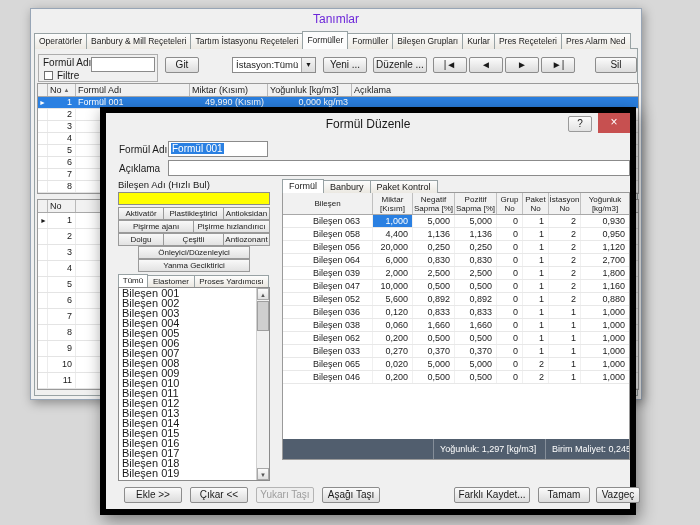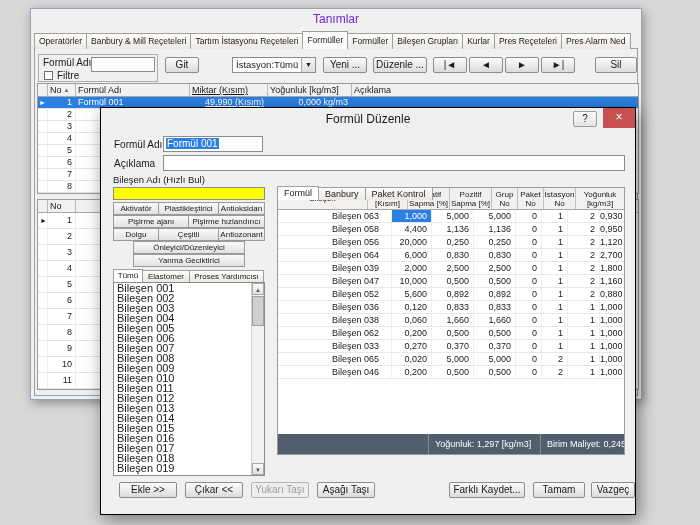--- a/index.html
+++ b/index.html
@@ -43,37 +43,37 @@
 
   
   .g1 { position:absolute; left:2px; top:34px; width:602px; border:1px solid #9a9a9a; background:#fff; }
   .g1h { display:flex; height:13px; background:#f1f1f1; border-bottom:1px solid #a8a8a8; font-size:9px; }
   .g1h .gc { border-right:1px solid #b9b9b9; padding-left:2px; line-height:12px; white-space:nowrap; overflow:hidden; }
   .g1r { display:flex; height:12px; font-size:9px; border-bottom:1px solid #e4e4e4; background:#fff; }
   .g1r .gc { border-right:1px solid #ececec; line-height:11px; white-space:nowrap; overflow:hidden; padding-left:2px; }
   .gc.c-sel { width:10px; padding-left:0; text-align:center; font-size:7px; }
   .gc.c-no  { width:28px; }
   .gc.c-name{ width:114px; }
-  .gc.c-mik { width:78px;text-decoration:underline; }
+  .gc.c-mik { width:78px; }
   .gc.c-yog { width:84px; }
   .gc.c-ack { flex:1; border-right:none !important; }
   .gc.num { text-align:right; padding-right:3px; }
   .g1b .g1r:first-child { background:#2a80e2; color:#fff; }
   .g1b .g1r:first-child .gc { border-right-color:transparent; }
   .sort { font-size:6px; color:#666; margin-left:2px; vertical-align:1px; }
 
   .g2 { position:absolute; left:2px; top:150px; width:602px; border:1px solid #9a9a9a; background:#fff; }
   .g2h { display:flex; height:13px; background:#f1f1f1; border-bottom:1px solid #a8a8a8; font-size:9px; }
   .g2h .gc { border-right:1px solid #b9b9b9; padding-left:2px; line-height:12px; }
   .g2r { display:flex; height:16px; font-size:9px; border-bottom:1px solid #e4e4e4; }
   .g2r .gc { border-right:1px solid #ececec; line-height:15px; padding-left:2px; }
 
   
   .dlg { position:absolute; left:100px; top:107px; width:536px; height:408px; background:#f0f0f0;
-         border:1px solid #000000; box-shadow:3px 5px 16px rgba(0,0,0,.45); z-index:10; }
+         border:6px solid #000000; box-shadow:3px 5px 16px rgba(0,0,0,.45); z-index:10; }
   .dlg-title { position:absolute; left:0; right:0; top:0; height:22px; line-height:22px; text-align:center; font-size:12px; }
   .dlg-help { position:absolute; top:3px; right:38px; width:24px; height:16px; font-size:10px; line-height:14px; text-align:center;
               background:linear-gradient(#fbfbfb,#e3e3e3); border:1px solid #9a9a9a; border-radius:2px; }
   .dlg-close { position:absolute; top:0; right:0; width:32px; height:20px; background:#c75050; color:#fff;
                font-size:12px; line-height:19px; text-align:center; }
 
   .f-label { position:absolute; font-size:10px; }
   .f1-label { left:13px; top:31px; } .f2-label { left:13px; top:50px; }
   .f1-input { position:absolute; left:62px; top:28px; width:100px; height:16px; }
   .f2-input { position:absolute; left:62px; top:47px; width:462px; height:16px; }
@@ -97,34 +97,34 @@
   .lp-items { position:absolute; left:0; top:0; right:13px; bottom:0; overflow:hidden; }
   .lp-item { font-size:11px; line-height:10px; height:10px; padding-left:3px; white-space:nowrap; }
   .lp-scroll { position:absolute; right:0; top:0; bottom:0; width:13px; background:#f1f1f1; border-left:1px solid #d0d0d0; }
   .sc-btn { position:absolute; left:0; width:12px; height:12px; font-size:6px; line-height:12px; text-align:center;
             background:linear-gradient(#fbfbfb,#e0e0e0); border:1px solid #a8a8a8; color:#555; }
   .sc-up { top:0; } .sc-down { bottom:0; }
   .sc-thumb { position:absolute; left:0; top:13px; width:12px; height:30px; background:#cfcfcf; border:1px solid #9f9f9f; }
 
   
   .rp { position:absolute; left:176px; top:66px; width:348px; height:281px; }
-  .rp-tabs { position:absolute; left:0; top:12px; height:14px; display:flex; z-index:2; }
+  .rp-tabs { position:absolute; left:0; top:0; height:14px; display:flex; z-index:2; }
   .rp-tab { font-size:9px; line-height:11px; padding:1px 6px 0; height:13px; margin-top:1px;
             background:linear-gradient(#fdfdfd,#ebe8e1); border:1px solid #98a2a4; border-bottom:none; margin-left:-1px; }
   .rp-tab:first-child { margin-left:0; }
   .rp-tab.active { margin-top:0; height:14px; background:#fff; }
   .rp-box { position:absolute; left:0; top:13px; right:0; bottom:0; border:1px solid #9a9a9a; background:#fff; z-index:1; }
   .ct-head { display:flex; height:22px; background:#f1f1f1; border-bottom:1px solid #a8a8a8; }
   .ch { font-size:8px; line-height:9px; white-space:pre-line; text-align:center; border-right:1px solid #c0c0c0;
         display:flex; align-items:center; justify-content:center; overflow:hidden; }
   .crow { display:flex; height:13px; border-bottom:1px solid #e8e8e8; }
   .cc { font-size:9px; line-height:12px; border-right:1px solid #f0f0f0; white-space:nowrap; overflow:hidden; }
   .cc0,.ch0 { width:90px; } .cc1,.ch1 { width:40px; } .cc2,.ch2 { width:42px; } .cc3,.ch3 { width:42px; }
   .cc4,.ch4 { width:26px; } .cc5,.ch5 { width:26px; } .cc6,.ch6 { width:32px; } .cc7,.ch7 { flex:1; border-right:none; }
-  .cc.name { text-align:right; padding-right:12px;margin-left:24px; }
+  .cc.name { text-align:right; padding-right:12px; }
   .cc.num { text-align:right; padding-right:4px; }
   .ctb .crow:first-child .cc1 { background:#2a80e2; color:#fff; }
   .rp-status { position:absolute; left:0; right:0; bottom:0; height:20px; background:#515e6e; color:#fff;
                display:flex; font-size:9px; line-height:20px; white-space:nowrap; overflow:hidden; }
   .st-seg { padding:0 6px; overflow:hidden; }
   .st-1 { width:150px;margin-top:46px; } .st-2 { width:112px; border-left:1px solid rgba(255,255,255,.3); } .st-3 { flex:1; border-left:1px solid rgba(255,255,255,.3); }
 
   
   .b-ekle { left:18px; top:374px; width:58px; } .b-cikar { left:84px; top:374px; width:58px; }
   .b-yukari { left:150px; top:374px; width:58px; } .b-asagi { left:216px; top:374px; width:58px; }

